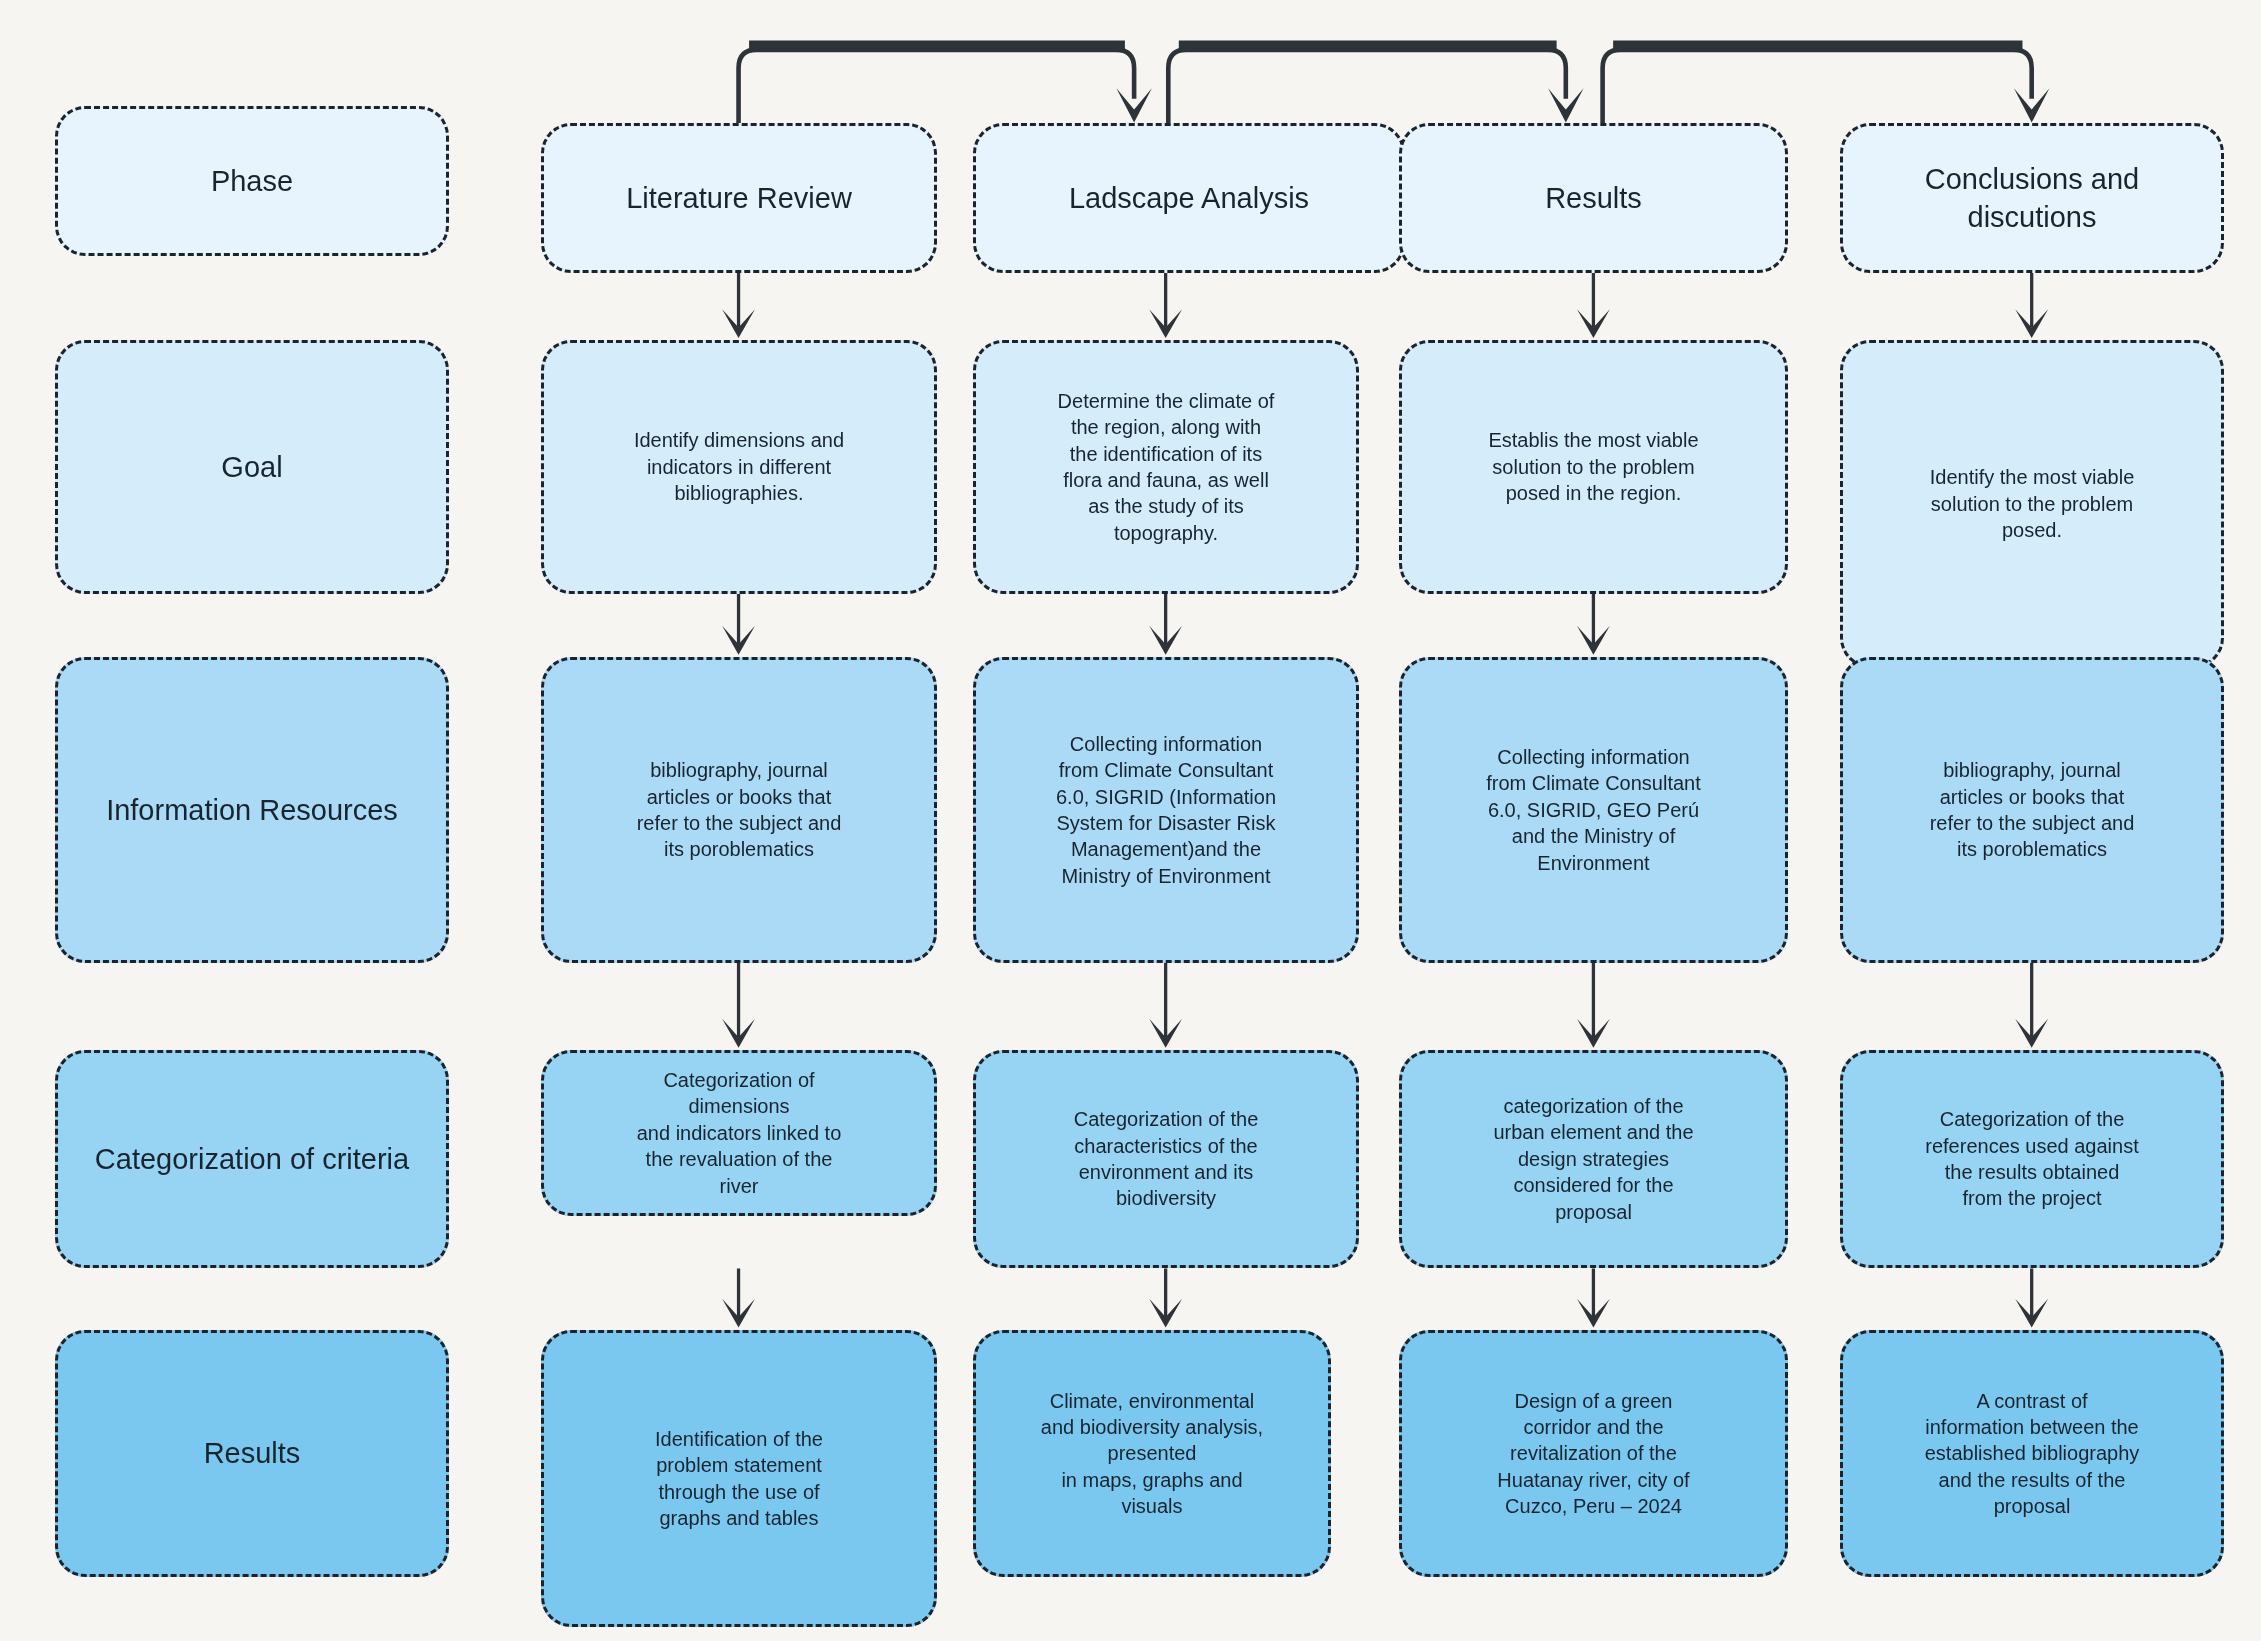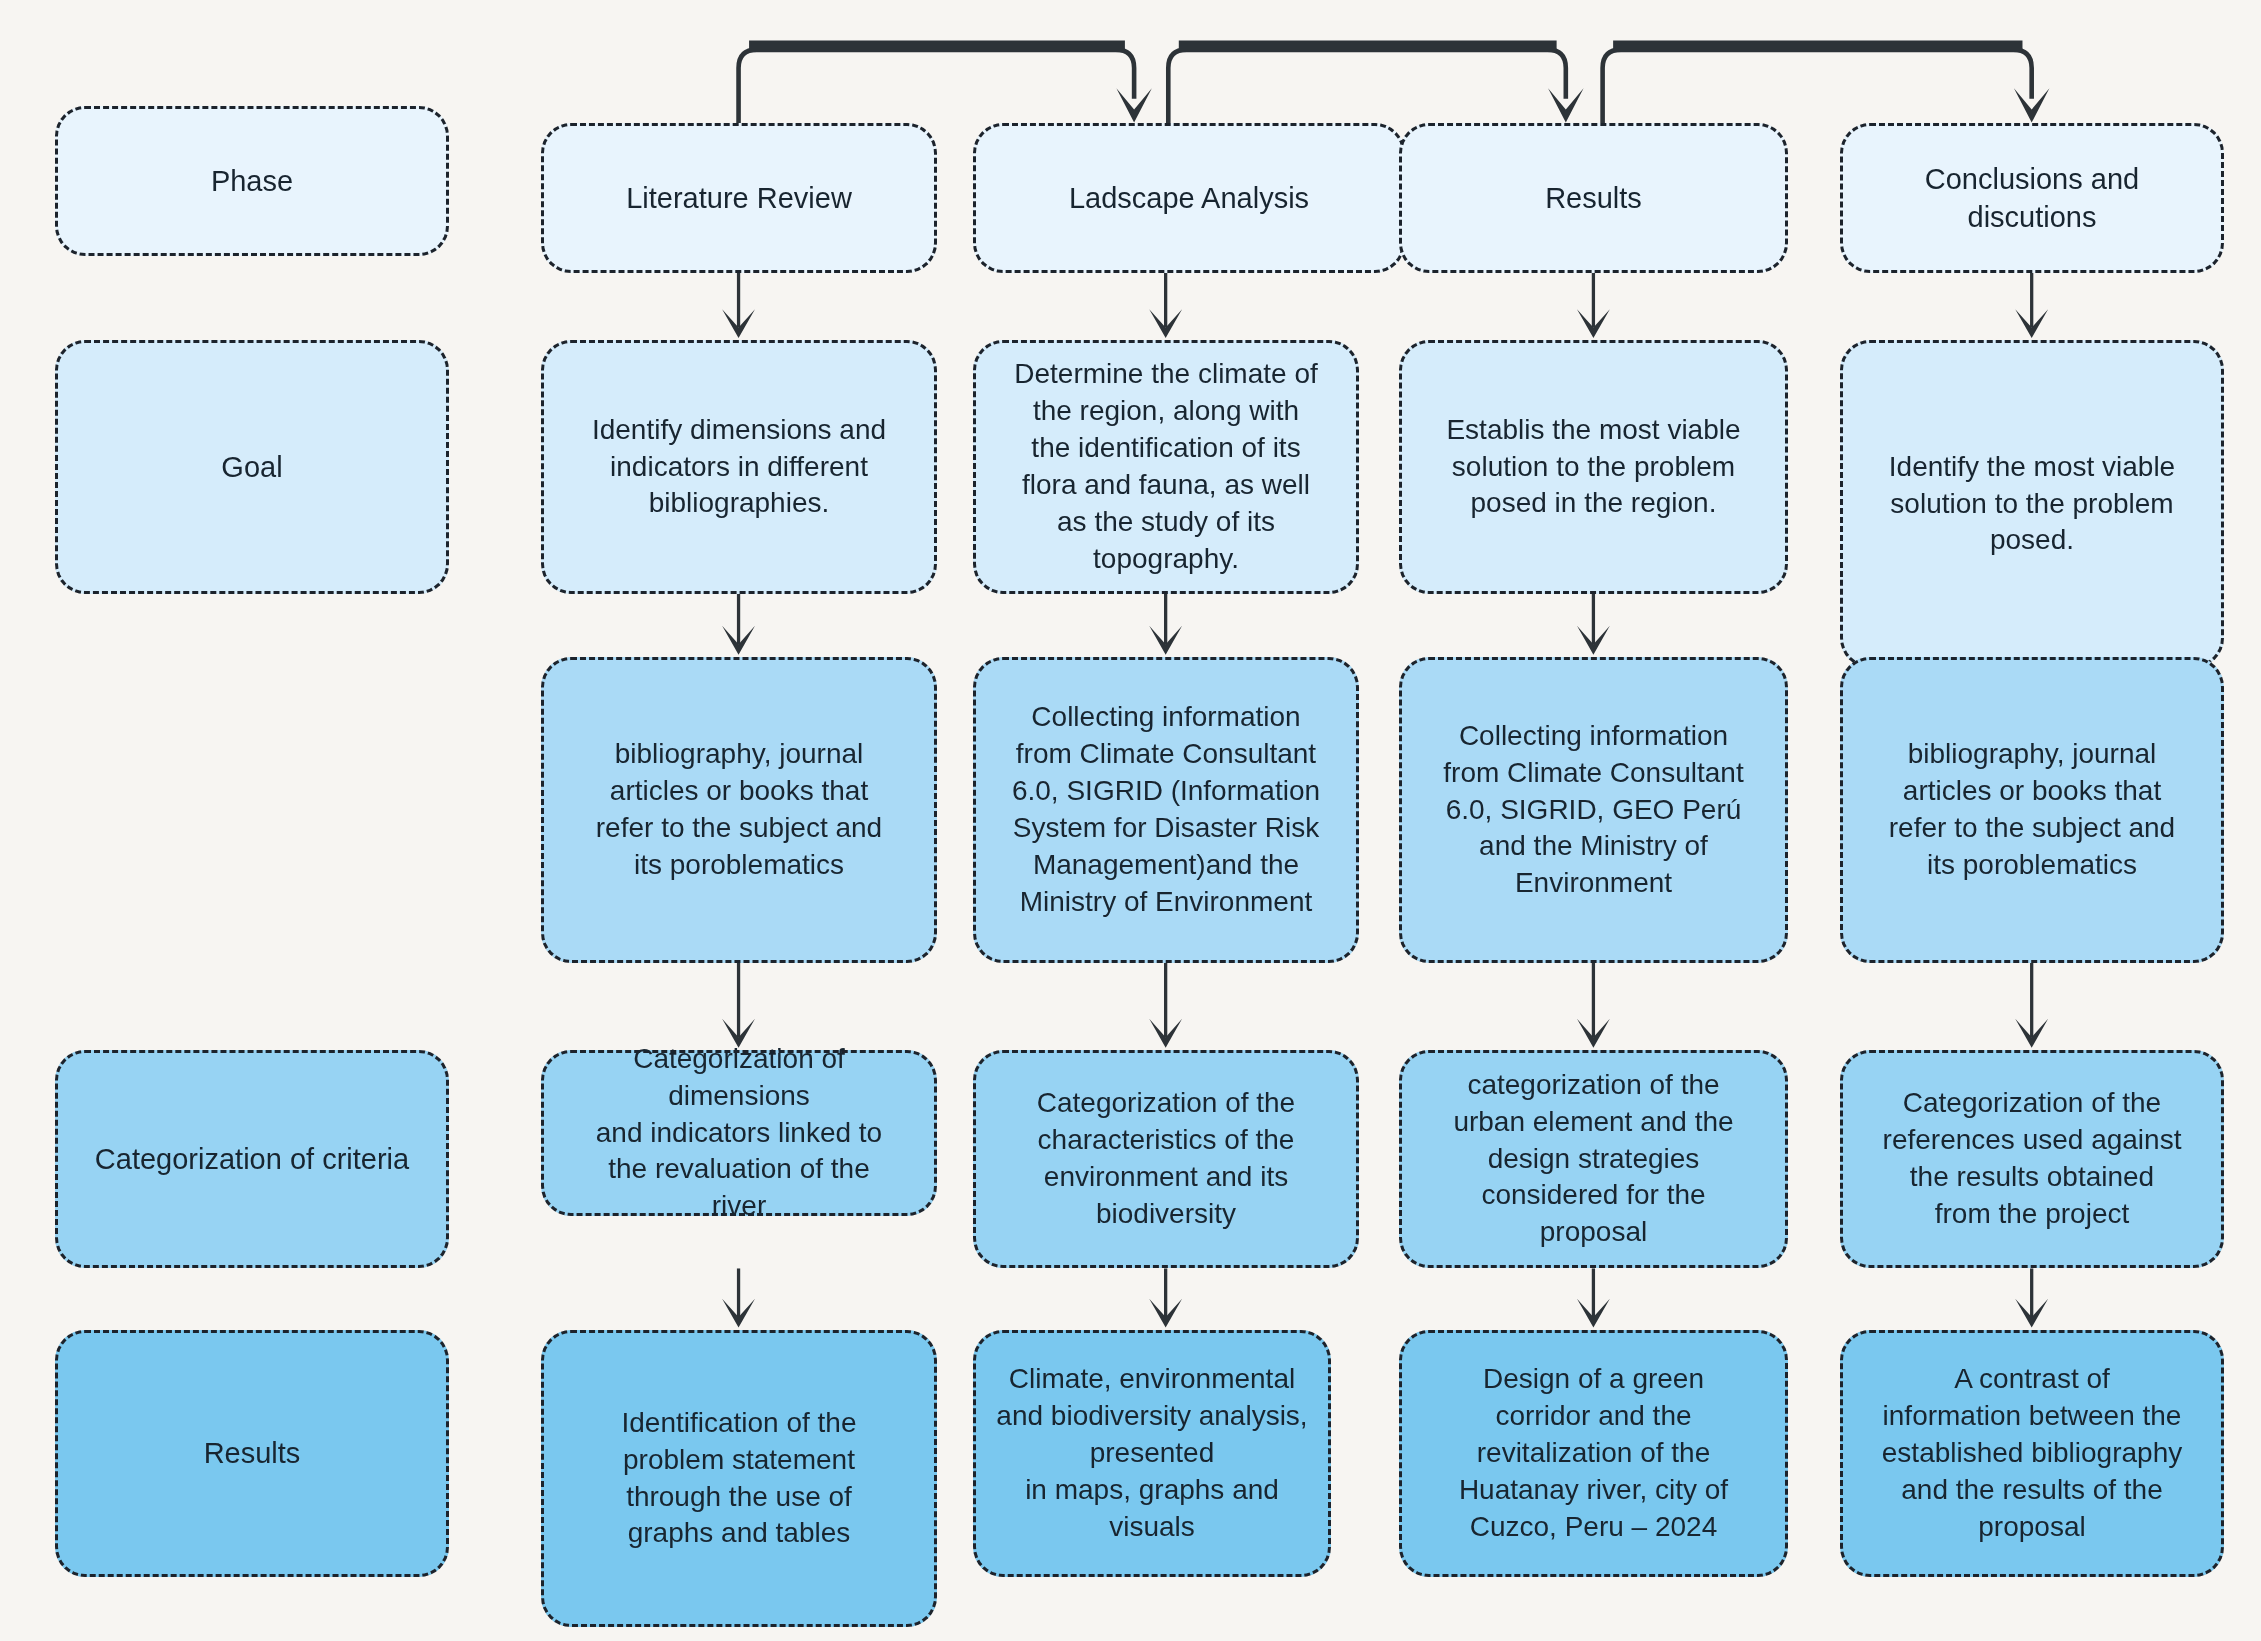--- a/index.html
+++ b/index.html
@@ -26,21 +26,21 @@
   .cell{
     position:absolute;
     box-sizing:border-box;
     border:3.3px dashed var(--border);
     border-radius:30px;
     display:flex;
     align-items:center;
     justify-content:center;
     text-align:center;
     white-space:pre-line;
-    font-size:28px;
+    font-size:20px;
     line-height:1.32;
     color:var(--text);
     padding:6.6px 13px;
   }
   .hdr{font-size:29px;}
   .conn{stroke:var(--arrow);stroke-width:7;fill:none;}
   .connbar{stroke:var(--arrow);stroke-width:18;fill:none;}
   .aline{stroke:var(--arrow);stroke-width:5;fill:none;}
   .ahead{fill:var(--arrow);stroke:none;}
 </style>
@@ -117,20 +117,21 @@
 flora and fauna, as well
 as the study of its
 topography.</div>
   <div class="cell" style="left: 1399px; top: 340px; width: 389px; height: 254px; background-color: rgb(213, 236, 251);">Establis the most viable
 solution to the problem
 posed in the region.</div>
   <div class="cell" style="left: 1840px; top: 340px; width: 384px; height: 328px; background-color: rgb(213, 236, 251);">Identify the most viable
 solution to the problem
 posed.</div>
 
+  <div class="cell hdr" style="left: 55px; top: 657px; width: 394px; height: 306px; background-color: rgb(170, 218, 246);">Information Resources</div>
   <div class="cell" style="left: 541px; top: 657px; width: 396px; height: 306px; background-color: rgb(170, 218, 246);">bibliography, journal
 articles or books that
 refer to the subject and
 its poroblematics</div>
   <div class="cell" style="left: 973px; top: 657px; width: 386px; height: 306px; background-color: rgb(170, 218, 246);">Collecting information
 from Climate Consultant
 6.0, SIGRID (Information
 System for Disaster Risk
 Management)and the
 Ministry of Environment</div>

